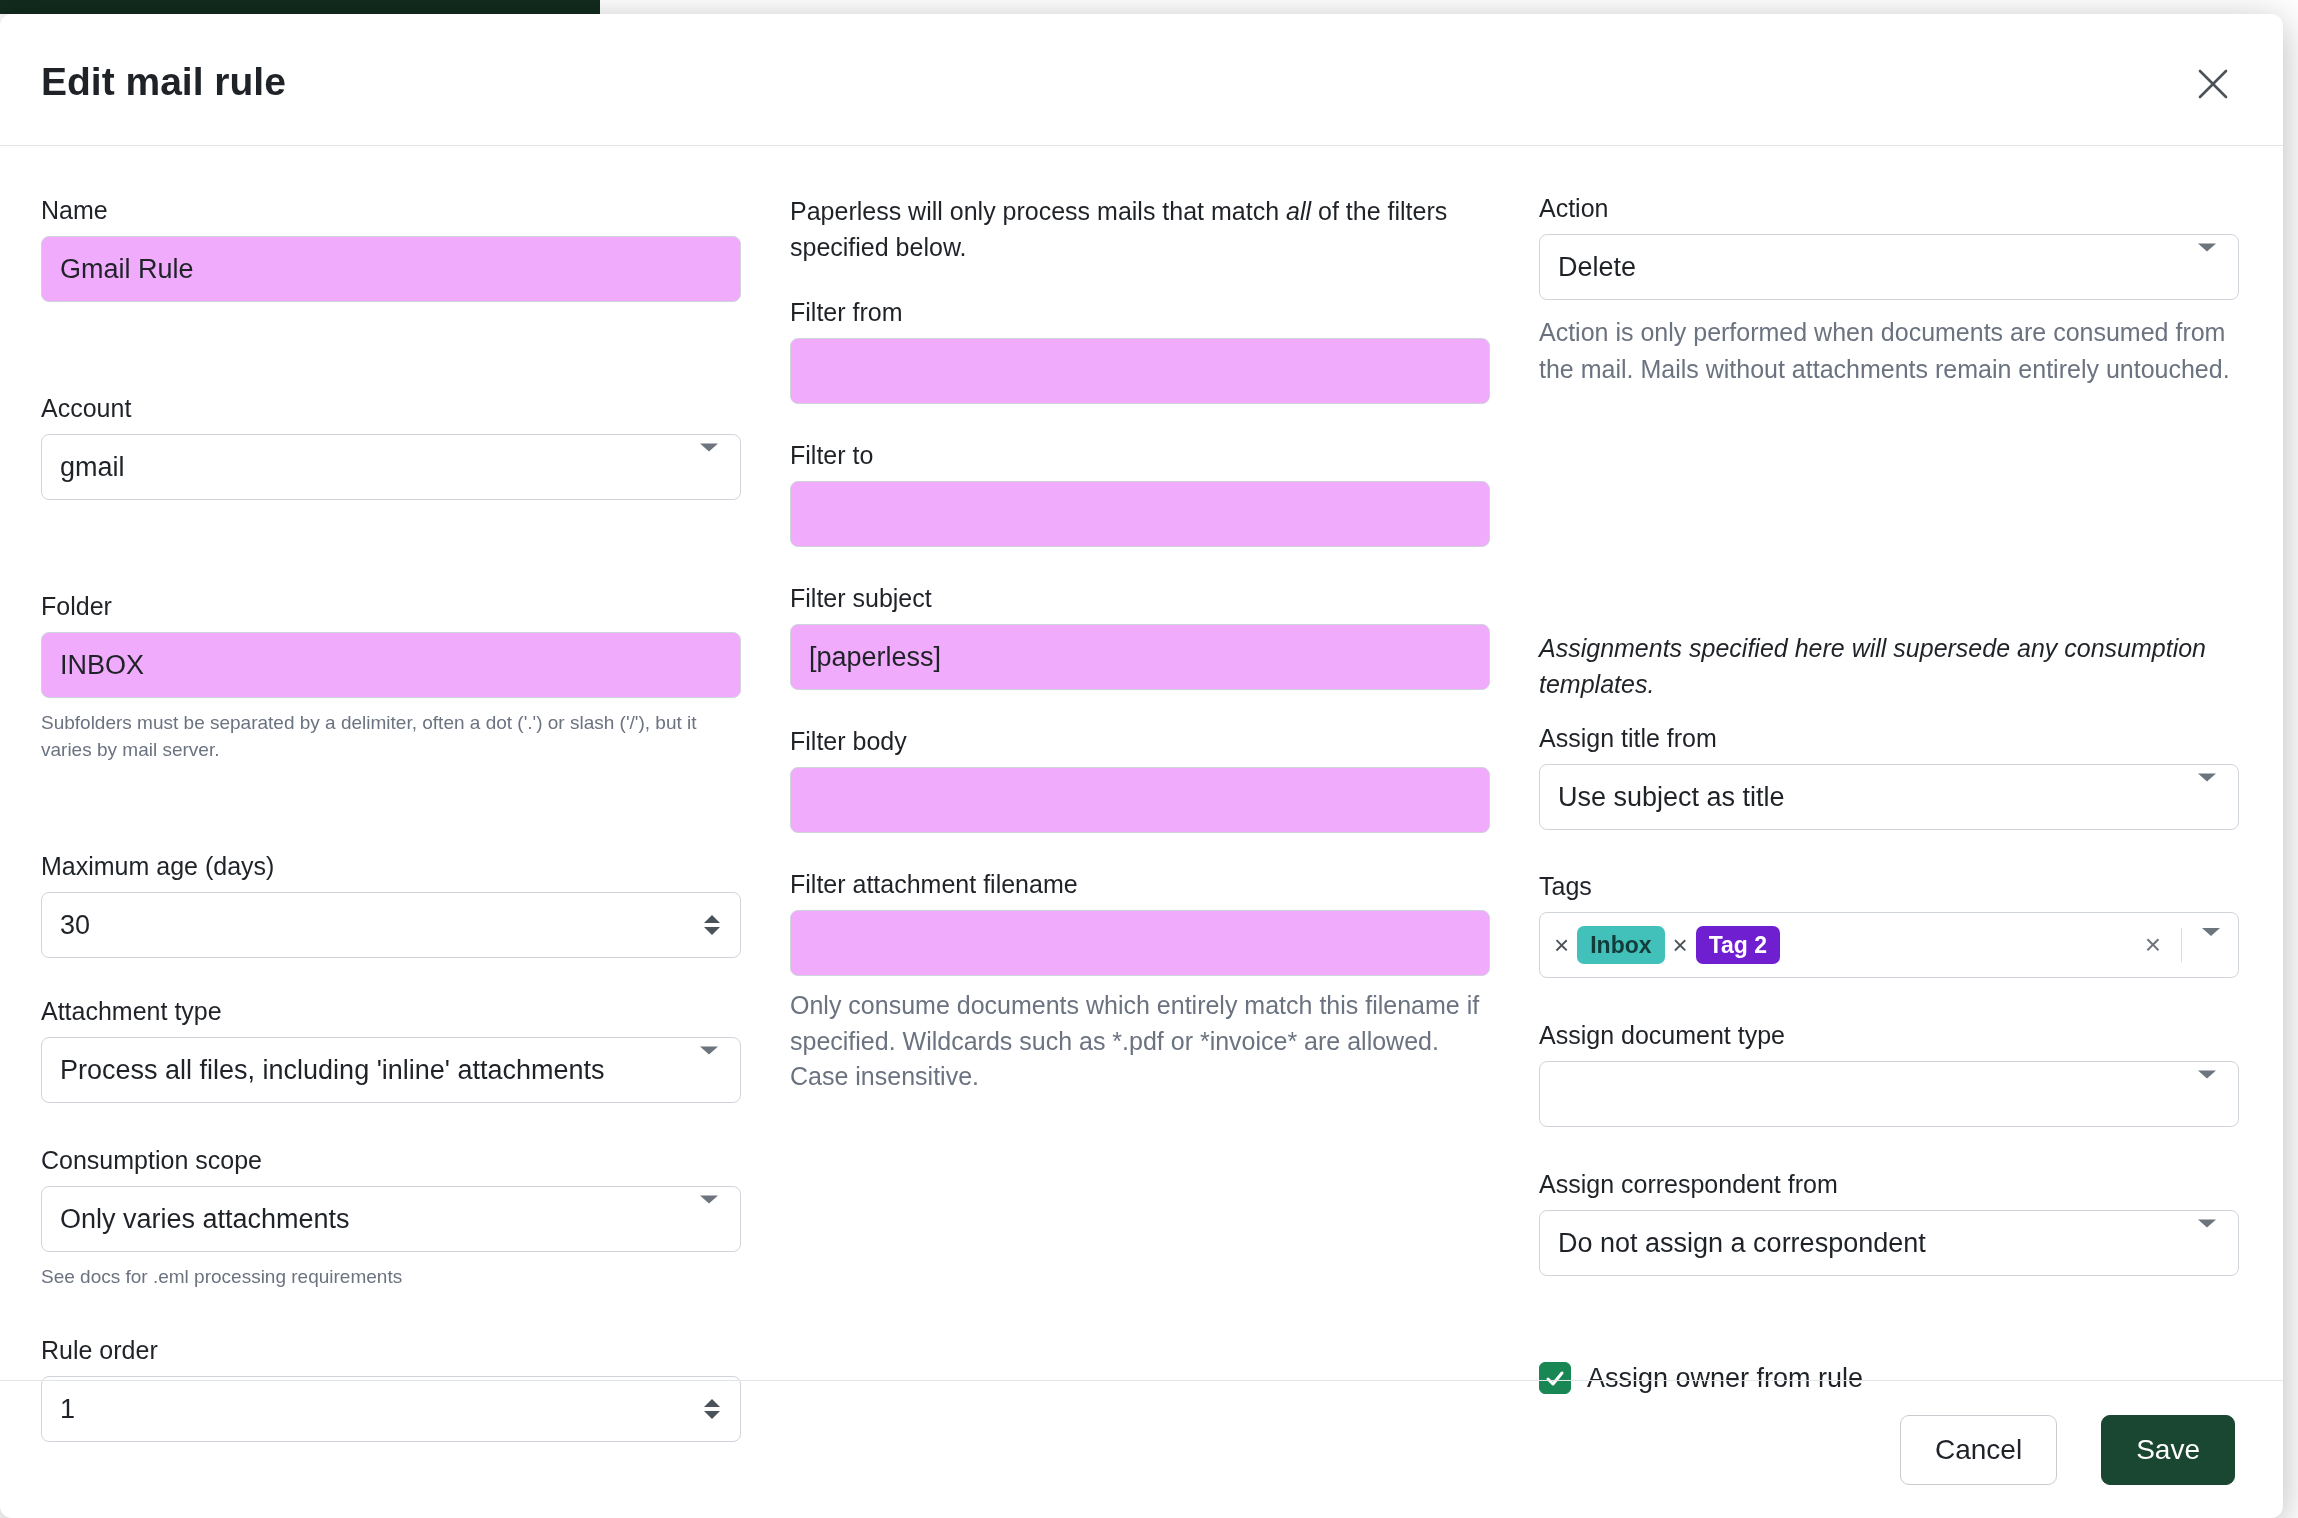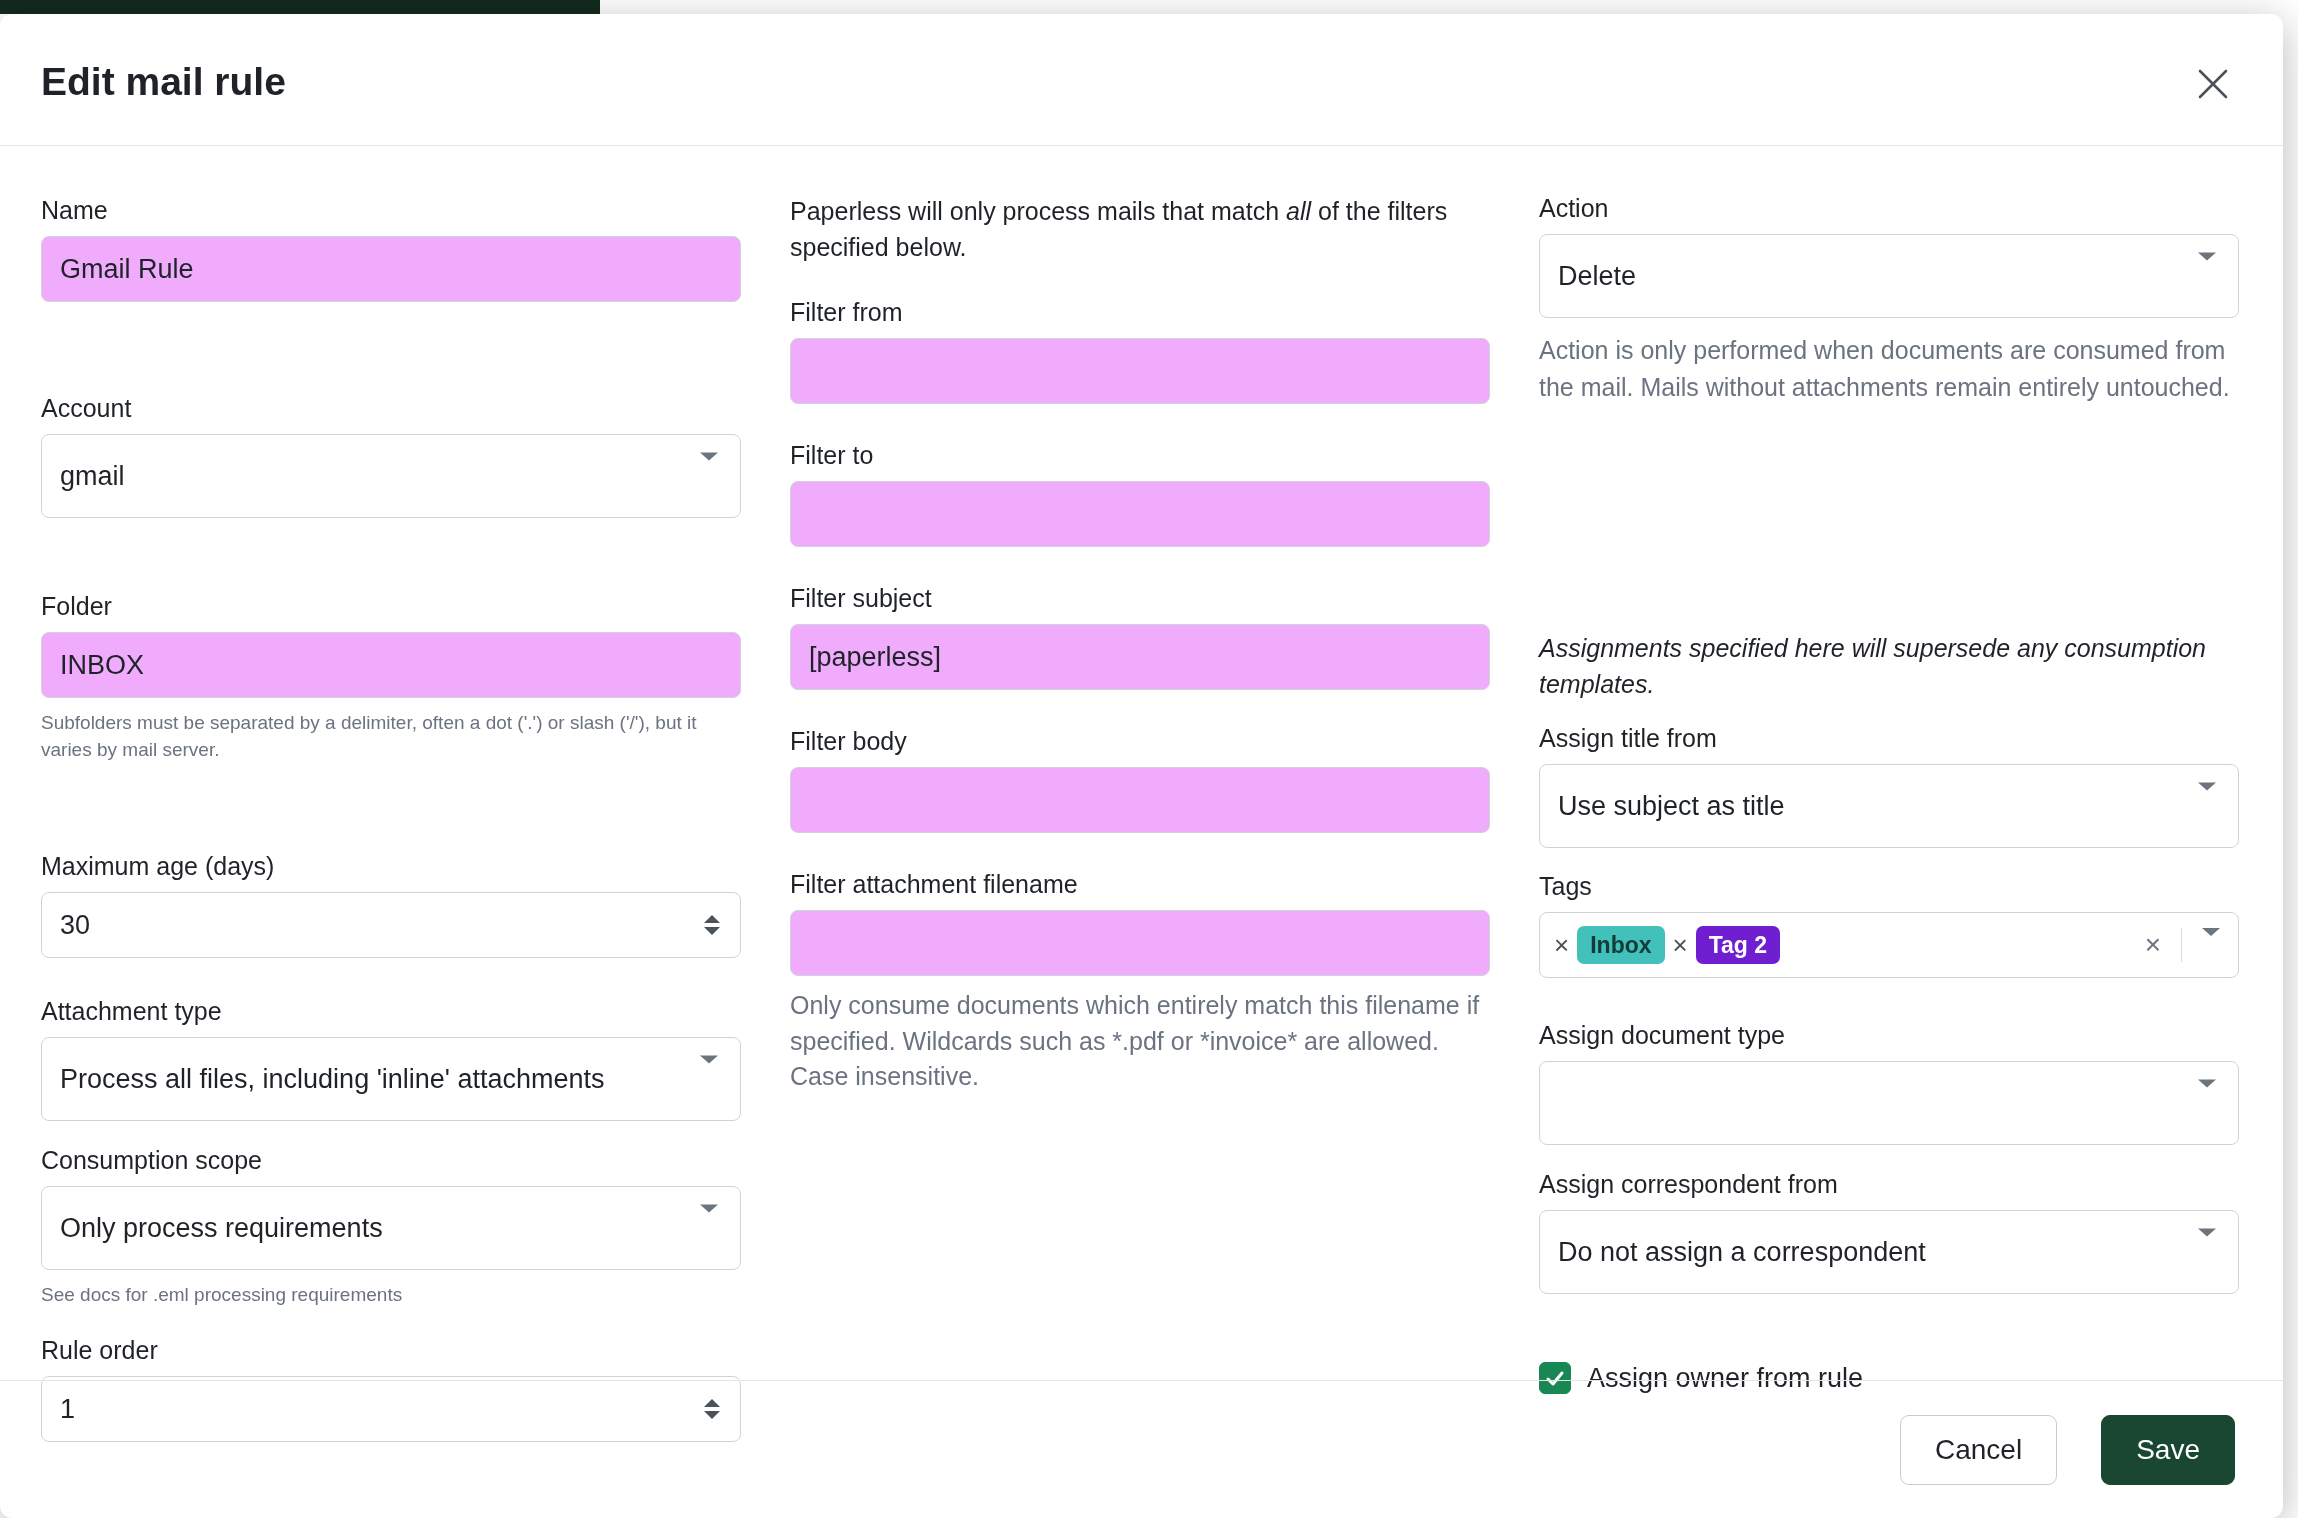--- a/index.html
+++ b/index.html
@@ -102,21 +102,21 @@
     font-size: 27px;
     color: #1f2328;
     padding: 0 18px;
     font-family: "Liberation Sans", sans-serif;
     display: flex;
     align-items: center;
   }
 
   .select {
     width: 700px;
-    height: 84px;
+    height: 66px;
     border: 1px solid #cfd4da;
     border-radius: 8px;
     background: #fff;
     font-size: 27px;
     color: #1f2328;
     padding: 0 18px;
     display: flex;
     align-items: center;
     position: relative;
     cursor: pointer;
@@ -364,21 +364,21 @@
         <span class="label">Attachment type</span>
         <div class="select">
           <span>Process all files, including 'inline' attachments</span>
           <span class="caret"><span class="caret-glyph"></span></span>
         </div>
       </div>
 
       <div class="field" style="position:absolute; left:0; top:1000px;">
         <span class="label">Consumption scope</span>
         <div class="select">
-          <span>Only process requirements</span>
+          <span>Only varies attachments</span>
           <span class="caret"><span class="caret-glyph"></span></span>
         </div>
         <div class="hint">See docs for .eml processing requirements</div>
       </div>
 
       <div class="field" style="position:absolute; left:0; top:1190px;">
         <span class="label">Rule order</span>
         <div class="spinner-input">
           <span>1</span>
           <span class="stepper">

